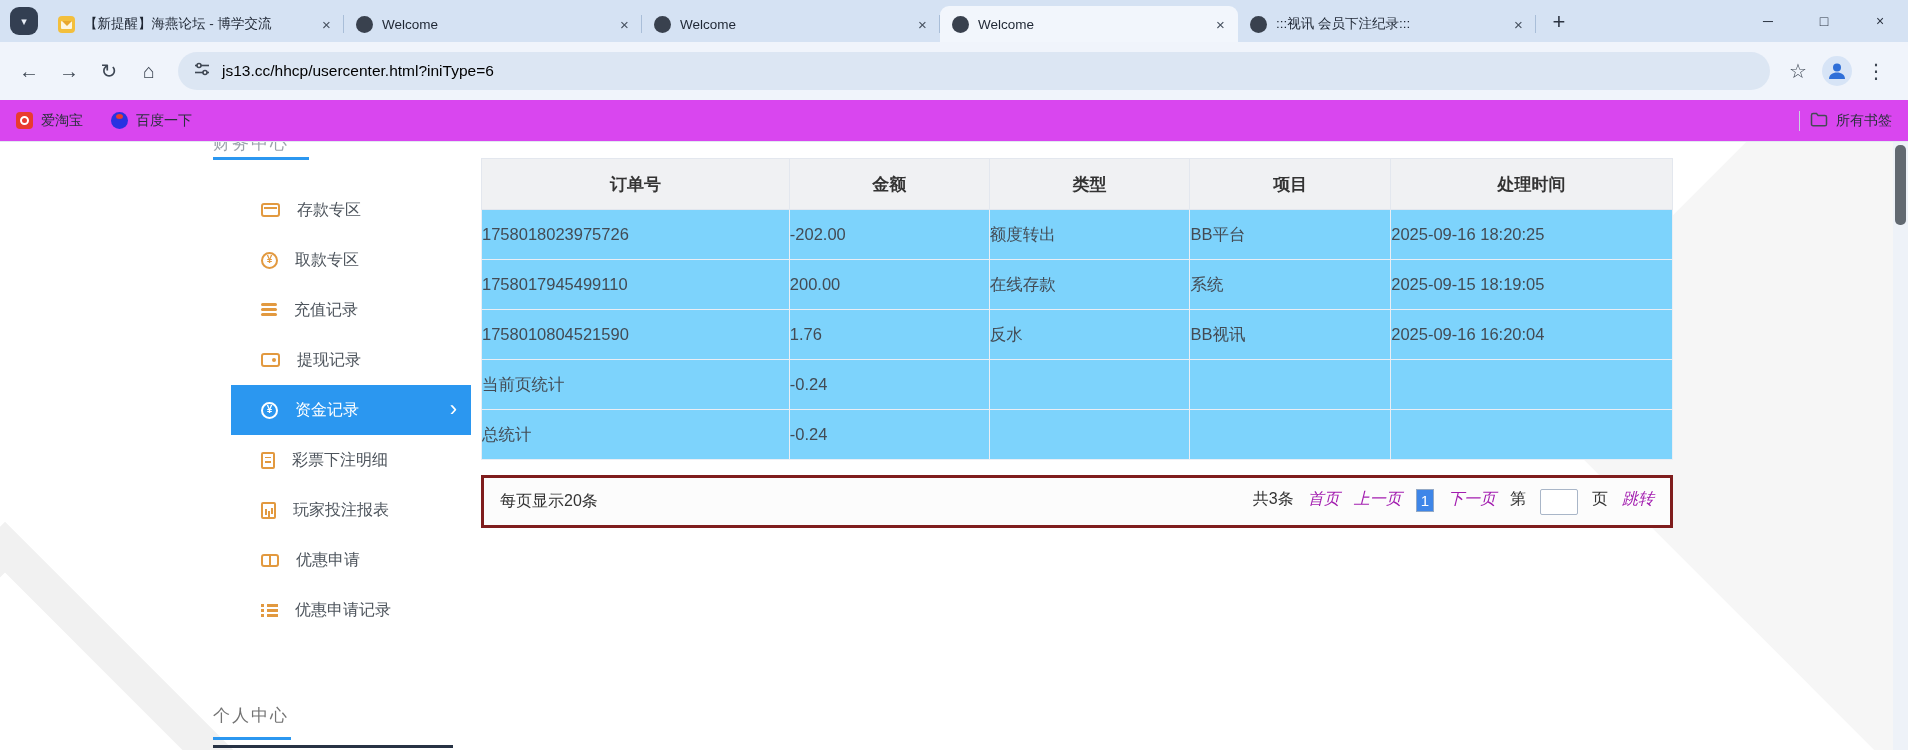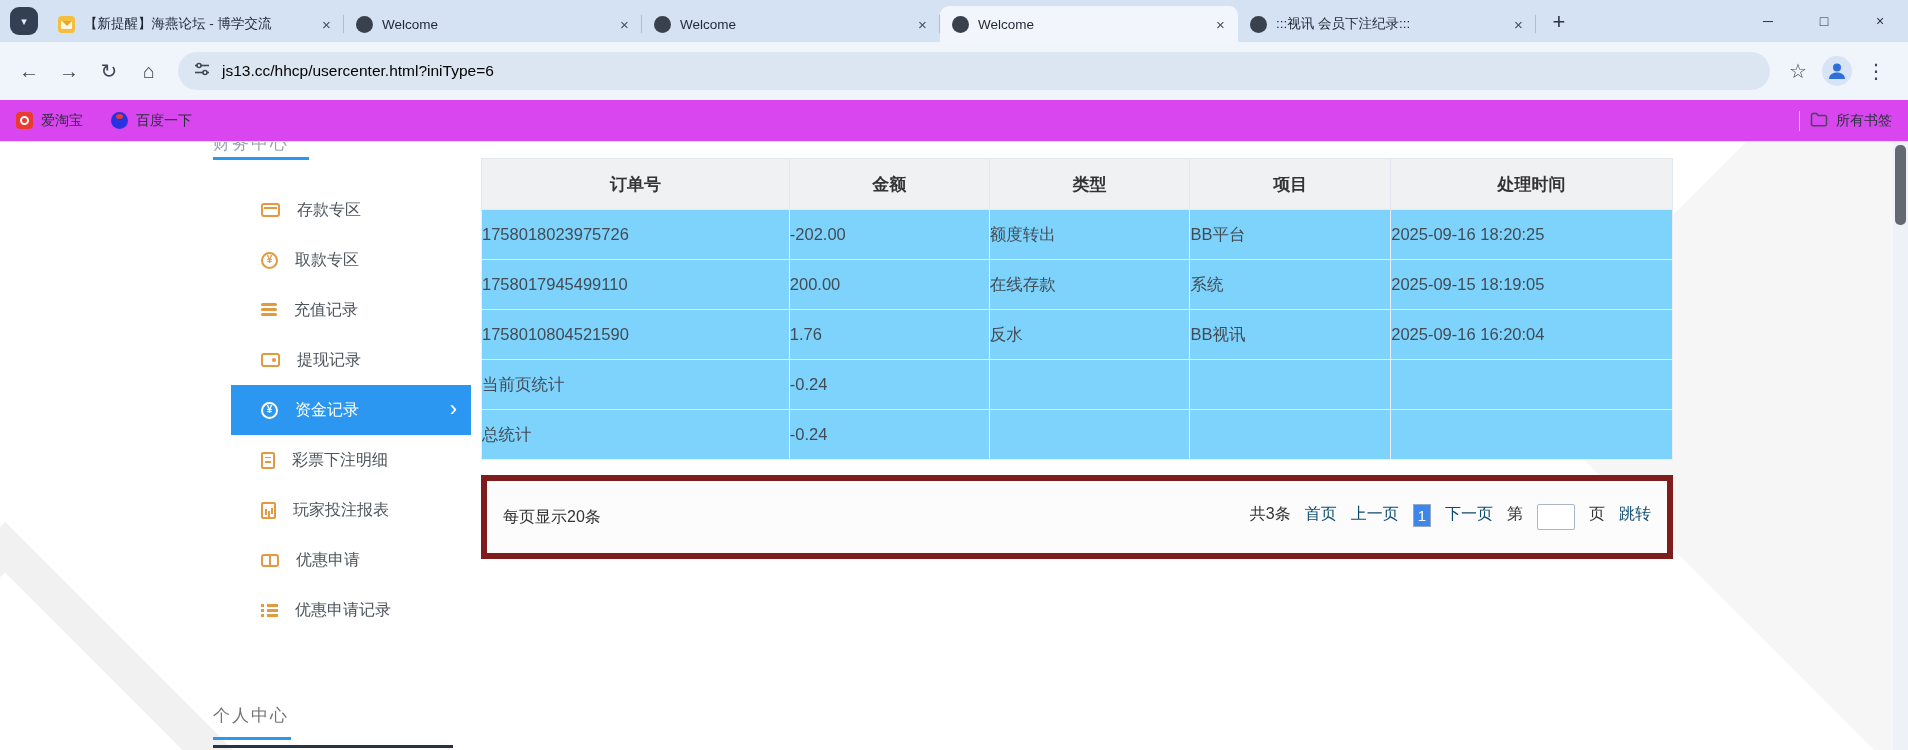--- a/index.html
+++ b/index.html
@@ -126,24 +126,24 @@
              color:#222; margin-left:8px; font-family:inherit; background:#fff; }
   .f-input.start { margin-right:14px; }
   .f-input.end { margin-right:18px; }
   .f-btn { width:54px; height:34px; background:#2b97f0; color:#fff; font-size:16px; border:none; border-radius:3px;
            font-family:inherit; cursor:pointer; flex:none; }
 
   table.datatable { width:100%; margin-top:16px; border-collapse:collapse; background:#7dd3fc; border:1px solid #e3e7ee; }
   .datatable th { height:51px; background:#f0f1f3; font-size:17px; color:#333; font-weight:bold; border:1px solid #e3e7ee; }
   .datatable td { height:50px; text-align:left; font-size:16.5px; color:#434b54; border:1px solid #eaeef4; }
 
-  .pagebar { margin-top:15px; height:84px; border:6px solid #7f1d1d; background:#fcfcfc; display:flex; align-items:center;
+  .pagebar { margin-top:15px; height:53px; border:3px solid #7f1d1d; background:#fcfcfc; display:flex; align-items:center;
              padding:0 16px; font-size:16px; color:#333; }
   .pg-right { margin-left:auto; display:flex; align-items:flex-start; gap:14px; }
-  .pg-link { color:#0c4a6e; cursor:pointer; }
+  .pg-link { color:#a21caf; cursor:pointer;font-style:italic; }
   .pg-current { min-width:16px; padding:2px 4px; background:#3e86e8; border:1px solid #93a9c6; color:#fff;
                 text-align:center; font-size:15px; }
   .pg-input { width:38px; height:26px; border:1px solid #a9b6c8; border-radius:2px; background:#fff; }
 </style>
 </head>
 <body>
 
 <div class="tabstrip">
   <div class="tab-search">
       <span>▾</span>

